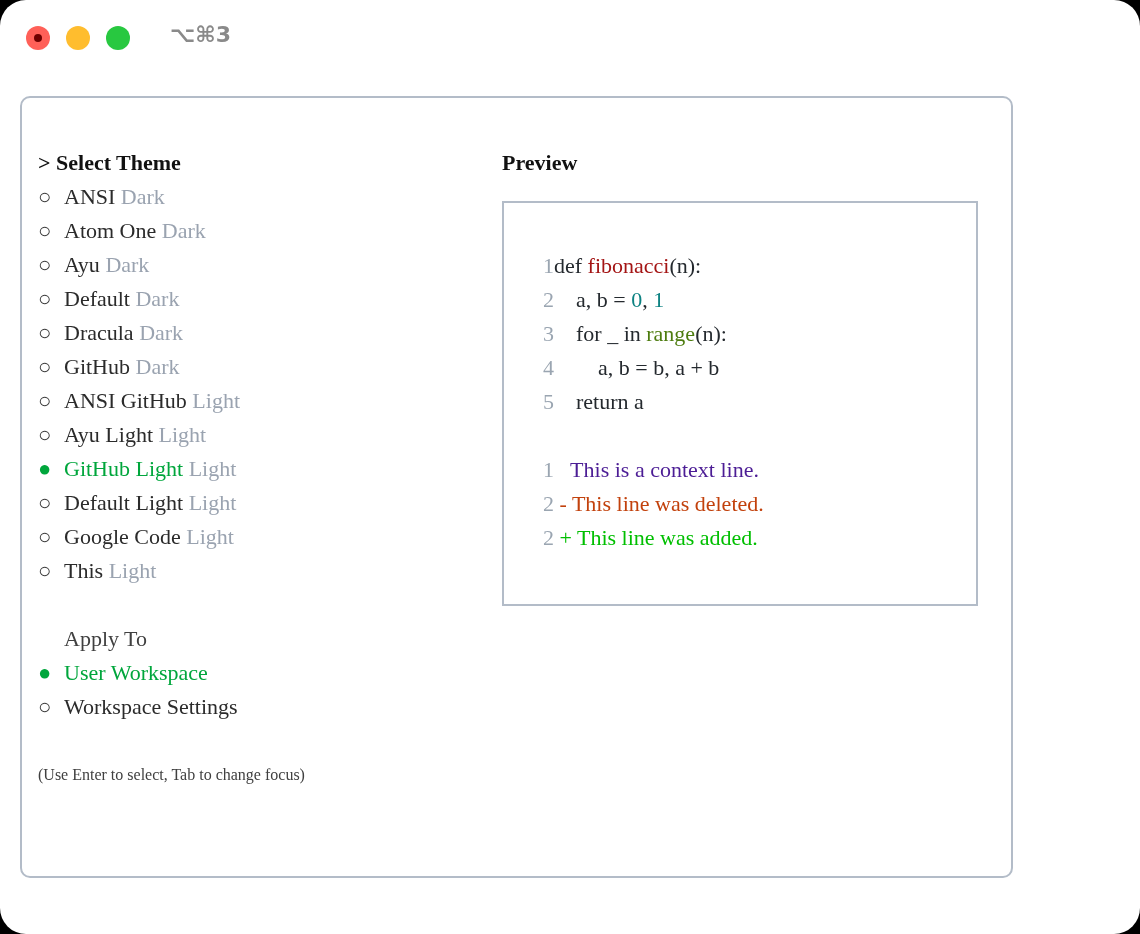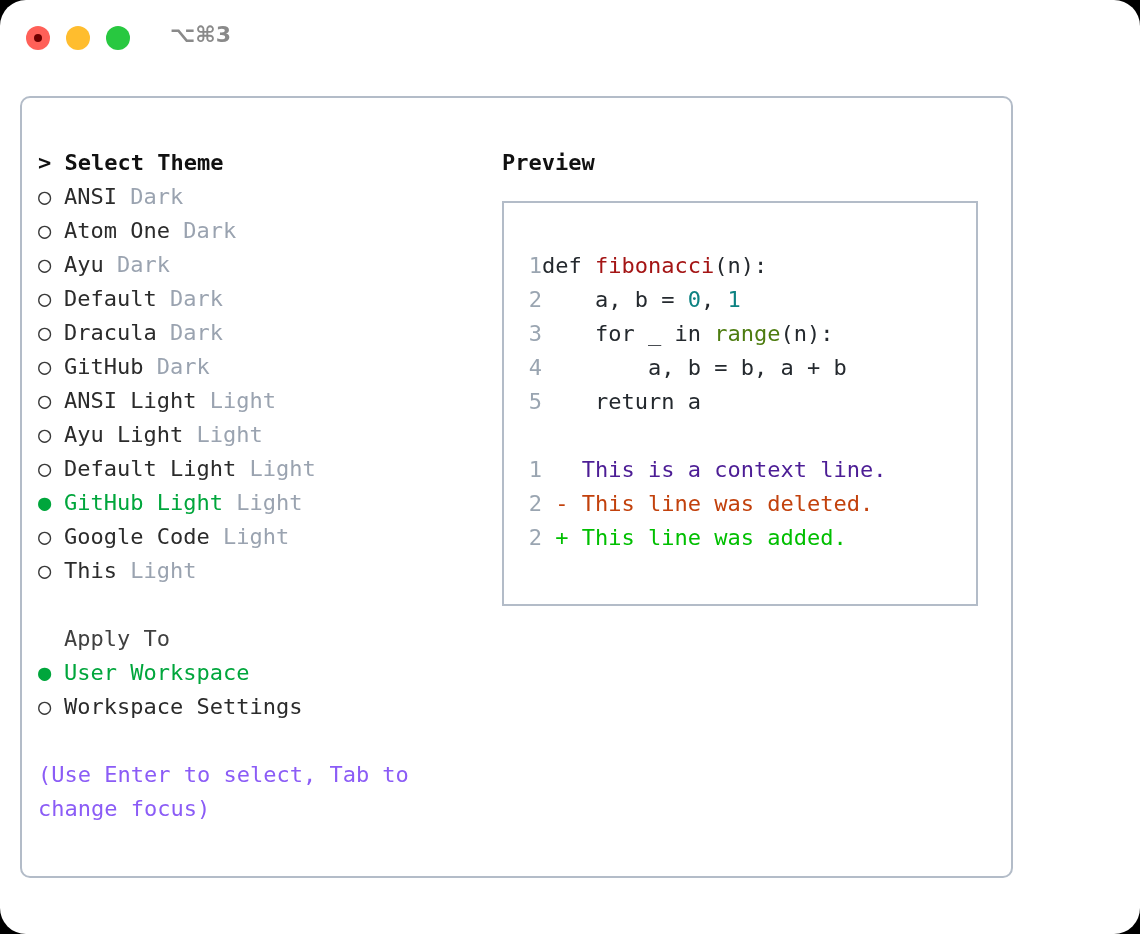--- a/index.html
+++ b/index.html
@@ -66,20 +66,21 @@
   .panel {
     position: absolute;
     left: 20px;
     top: 96px;
     width: 993px;
     height: 782px;
     border: 2px solid #b3bcc8;
     border-radius: 10px;
     box-sizing: border-box;
     background: #ffffff;
+    font-family: Liberation Serif, serif;
   }
 
   
   .left-col {
     position: absolute;
     left: 16px;
     top: 48px;
     width: 450px;
   }
   .heading {
@@ -113,23 +114,23 @@
     font-size: 22px;
     line-height: 34px;
     height: 34px;
     color: #404040;
     padding-left: 26px;
     white-space: pre;
   }
 
   .hint {
     margin-top: 34px;
-    font-size: 22px;
-    line-height: 34px;
-    color: #8b5cf6;
+    font-size: 16px;
+    line-height: 34px;
+    color: #404040;
     width: 410px;
     white-space: pre-wrap;
   }
 
   
   .right-col {
     position: absolute;
     left: 480px;
     top: 48px;
     width: 495px;
@@ -145,21 +146,21 @@
     margin-top: 21px;
     width: 476px;
     height: 405px;
     border: 2px solid #b3bcc8;
     box-sizing: border-box;
     background: #ffffff;
     position: relative;
   }
   .code-area {
     position: absolute;
-    left: 16px;
+    left: 28px;
     top: 46px;
     right: 6px;
   }
   .code-line {
     font-size: 22px;
     line-height: 34px;
     height: 34px;
     white-space: pre;
   }
   .ln {
@@ -193,24 +194,24 @@
     <div class="left-col">
       <div class="heading">&gt; Select Theme</div>
 
       <div id="theme-list">
           <div class="list-row"><span class="bullet">○</span><span class="row-label">ANSI</span><span class="row-variant"> Dark</span></div>
           <div class="list-row"><span class="bullet">○</span><span class="row-label">Atom One</span><span class="row-variant"> Dark</span></div>
           <div class="list-row"><span class="bullet">○</span><span class="row-label">Ayu</span><span class="row-variant"> Dark</span></div>
           <div class="list-row"><span class="bullet">○</span><span class="row-label">Default</span><span class="row-variant"> Dark</span></div>
           <div class="list-row"><span class="bullet">○</span><span class="row-label">Dracula</span><span class="row-variant"> Dark</span></div>
           <div class="list-row"><span class="bullet">○</span><span class="row-label">GitHub</span><span class="row-variant"> Dark</span></div>
-          <div class="list-row"><span class="bullet">○</span><span class="row-label">ANSI Light</span><span class="row-variant"> Light</span></div>
+          <div class="list-row"><span class="bullet">○</span><span class="row-label">ANSI GitHub</span><span class="row-variant"> Light</span></div>
           <div class="list-row"><span class="bullet">○</span><span class="row-label">Ayu Light</span><span class="row-variant"> Light</span></div>
+          <div class="list-row"><span class="bullet on">●</span><span class="row-label sel">GitHub Light</span><span class="row-variant"> Light</span></div>
           <div class="list-row"><span class="bullet">○</span><span class="row-label">Default Light</span><span class="row-variant"> Light</span></div>
-          <div class="list-row"><span class="bullet on">●</span><span class="row-label sel">GitHub Light</span><span class="row-variant"> Light</span></div>
           <div class="list-row"><span class="bullet">○</span><span class="row-label">Google Code</span><span class="row-variant"> Light</span></div>
           <div class="list-row"><span class="bullet">○</span><span class="row-label">This</span><span class="row-variant"> Light</span></div>
         </div>
 
       <div class="spacer-row"></div>
 
       <div class="apply-heading">Apply To</div>
 
       <div id="apply-list">
           <div class="list-row"><span class="bullet on">●</span><span class="row-label sel">User Workspace</span></div>

